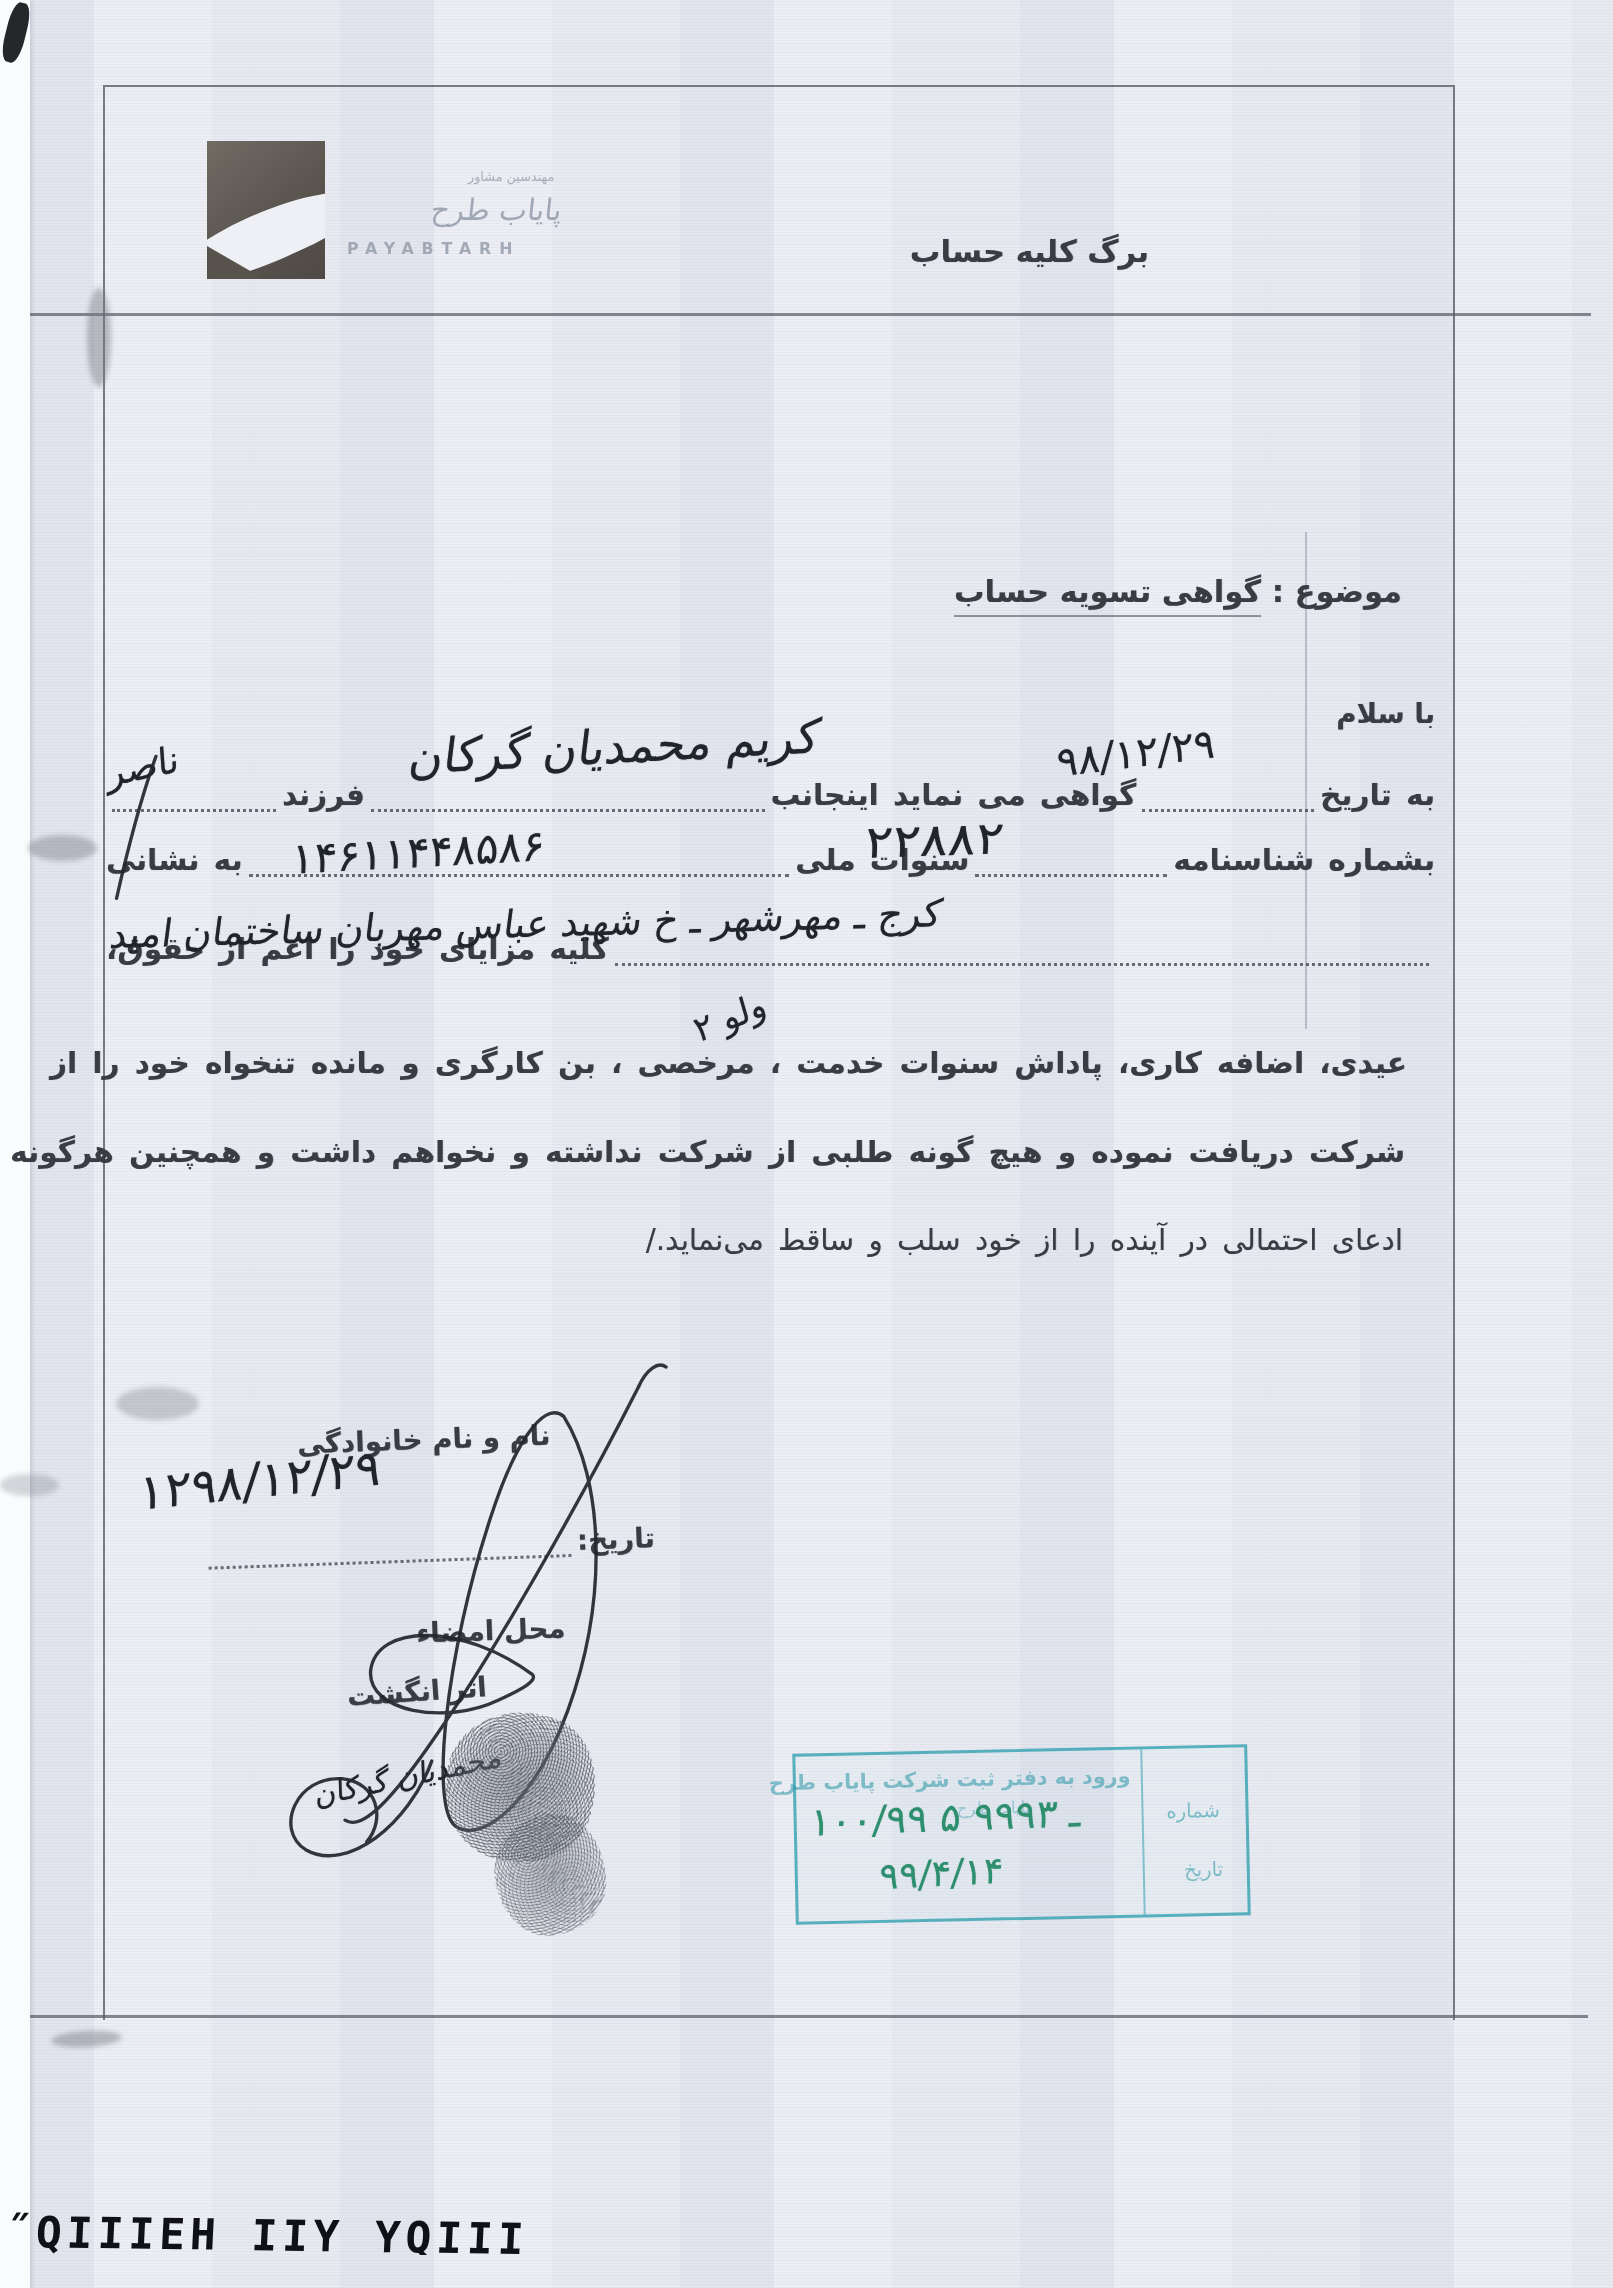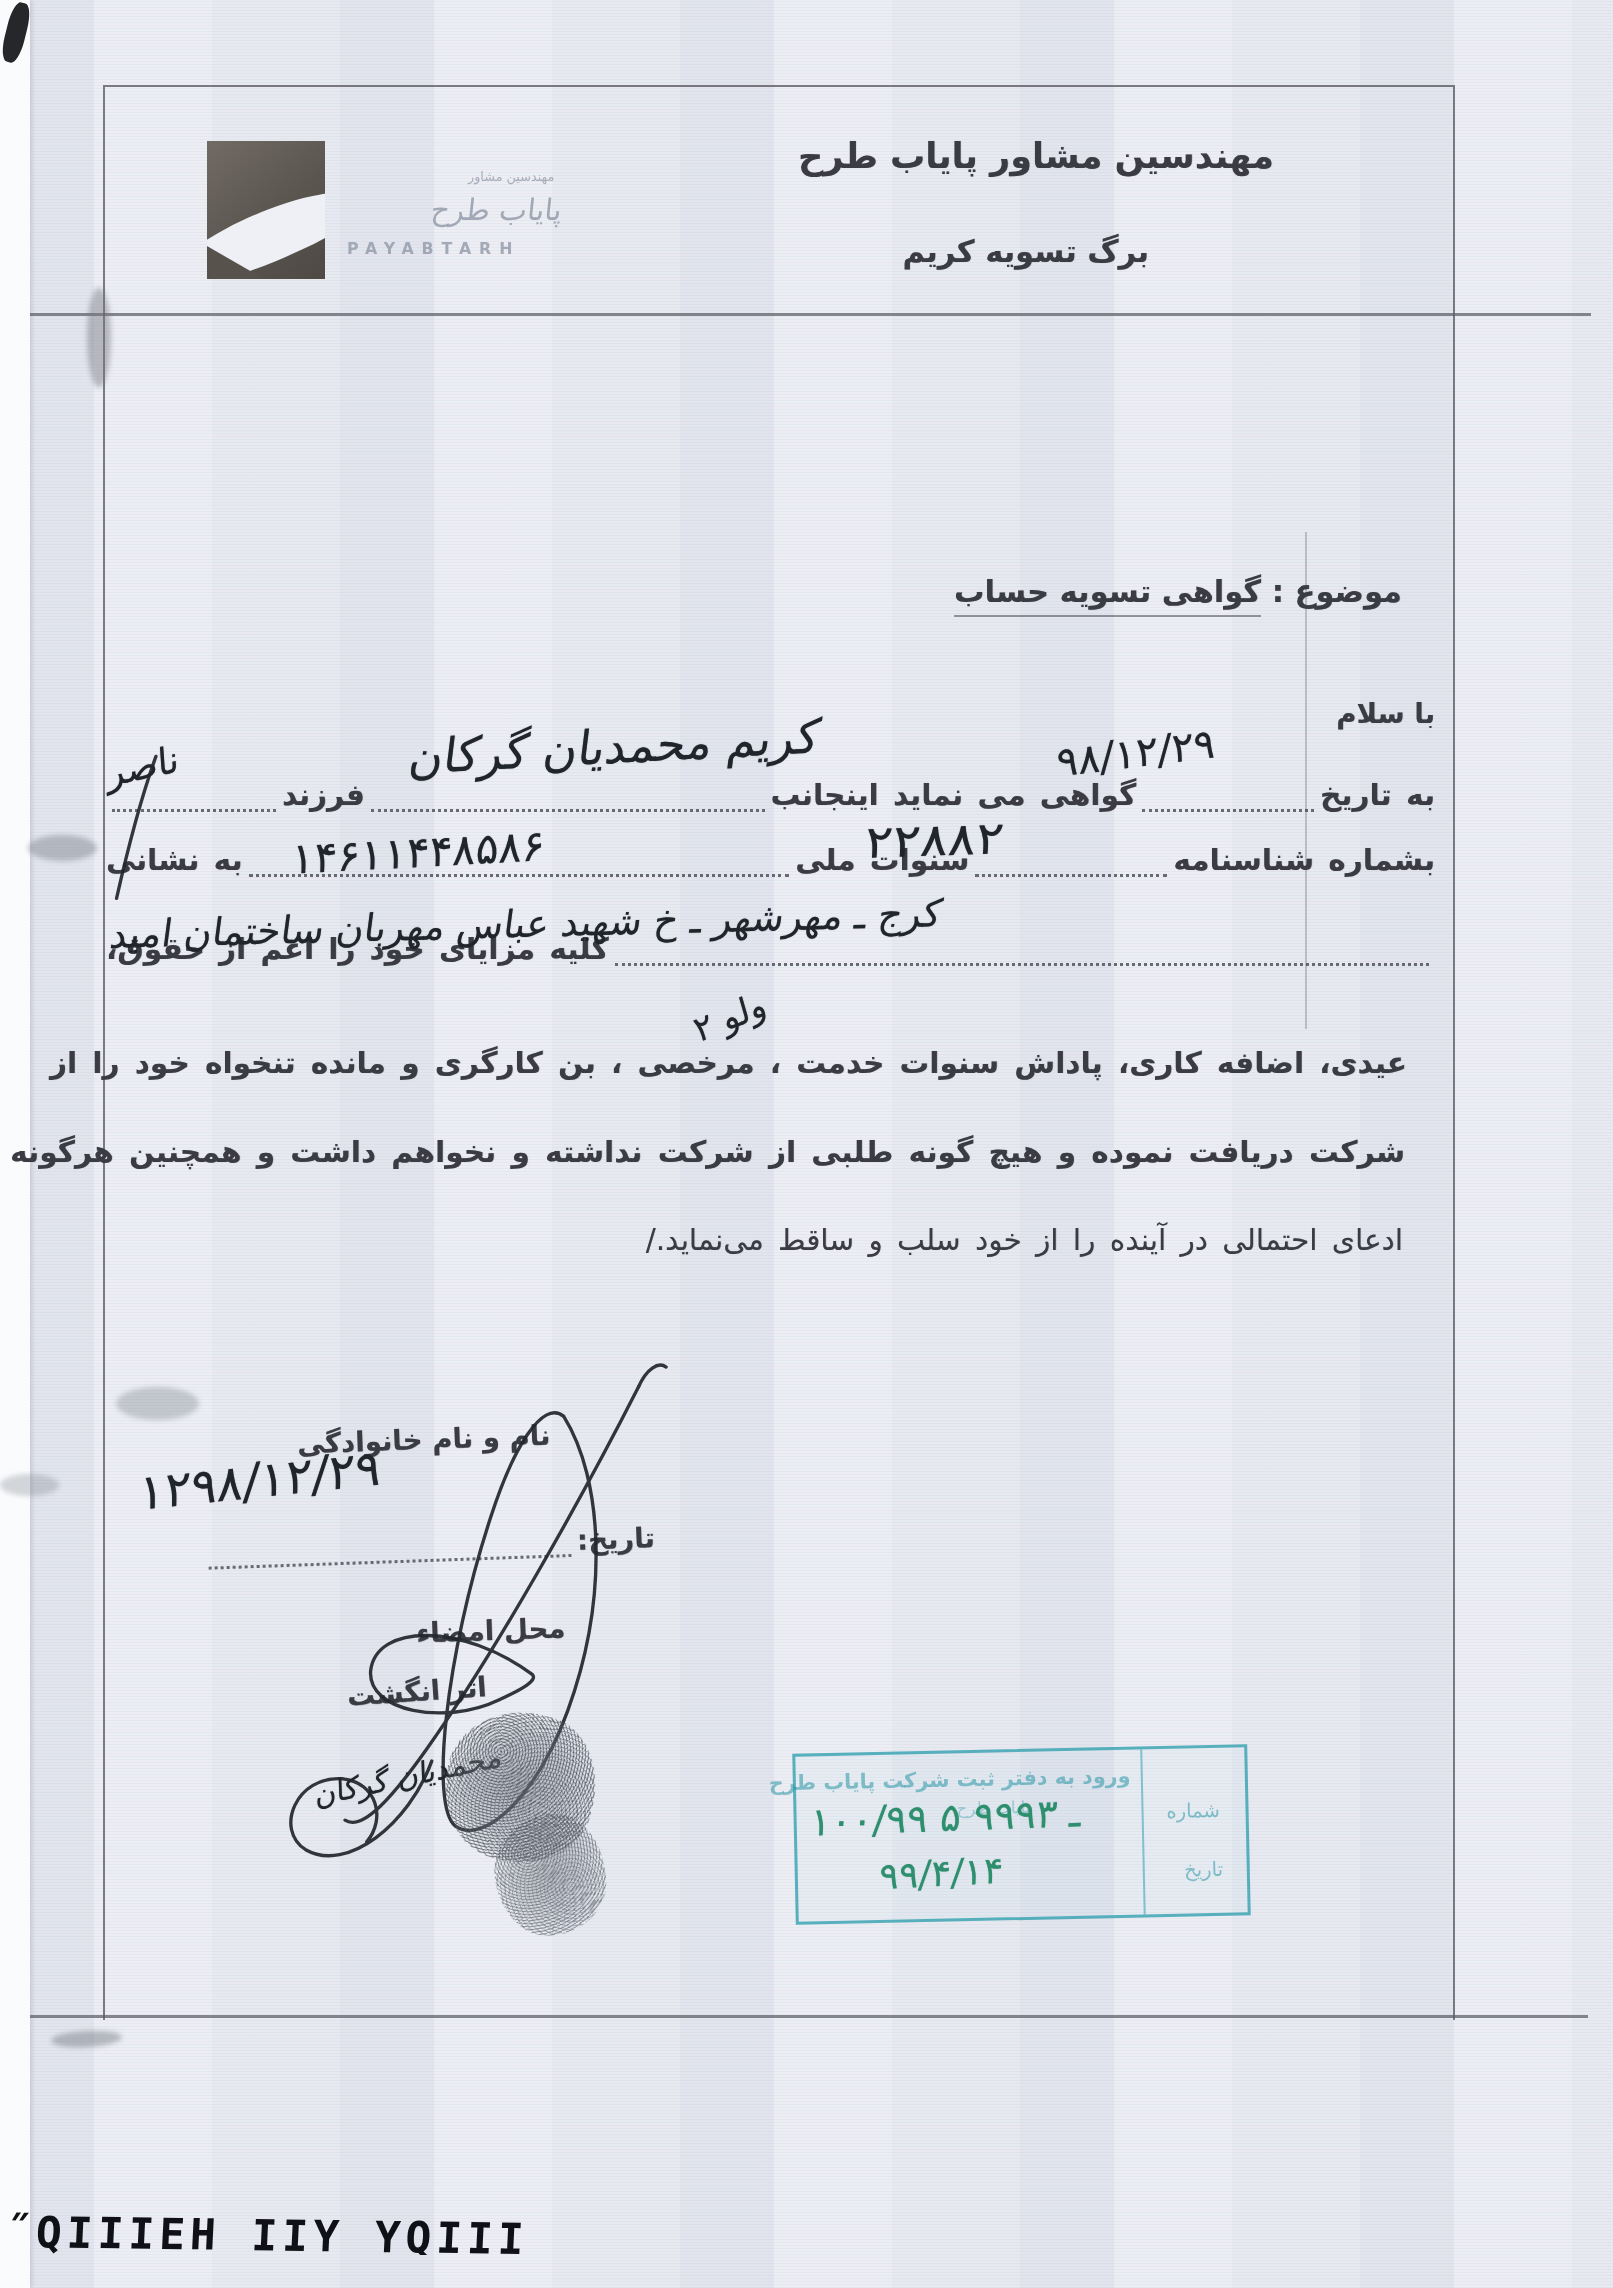--- a/index.html
+++ b/index.html
@@ -66,22 +66,21 @@
   <div class="abs crease" style="left:1305px;top:532px;height:497px;"></div>
 
   <div class="abs logo-square">
     <div class="logo-swoosh"></div>
     <div class="logo-tri"></div>
   </div>
   <div class="abs rtl nowrap" style="left:468px;top:169px;font-size:12.8px;color:rgba(150,158,170,.8);">مهندسین مشاور</div>
   <div class="abs rtl nowrap" style="left:431px;top:193px;font-size:29.6px;color:rgba(148,156,170,.85);transform:skewX(-6deg);">پایاب طرح</div>
   <div class="abs nowrap" style="left:347px;top:239px;font-size:15.8px;letter-spacing:7.9px;color:rgba(150,158,172,.85);font-weight:bold;text-align:right;">PAYABTARH</div>
 
-  <div class="abs rtl print nowrap" style="right:340px;top:136px;font-size:35px;font-weight:bold;">مهندسین مشاور پایاب طرح</div>
-  <div class="abs rtl print nowrap" style="right:465px;top:234px;font-size:30.5px;font-weight:bold;">برگ تسویه کریم</div>
+  <div class="abs rtl print nowrap" style="right:465px;top:234px;font-size:30.5px;font-weight:bold;">برگ کلیه حساب</div>
 
   <div class="abs rtl print nowrap" style="right:212px;top:574px;font-size:30.5px;font-weight:bold;">
     <span>موضوع :</span>
     <span style="border-bottom:2px solid rgba(70,72,82,.55);padding-bottom:5.9px;">گواهی تسویه حساب</span>
   </div>
 
   <div class="abs rtl print nowrap" style="right:179px;top:697px;font-size:27.6px;font-weight:bold;">با سلام</div>
 
   <div class="bodyline print" style="top:770px;">
     <span class="txt">به تاریخ</span>

